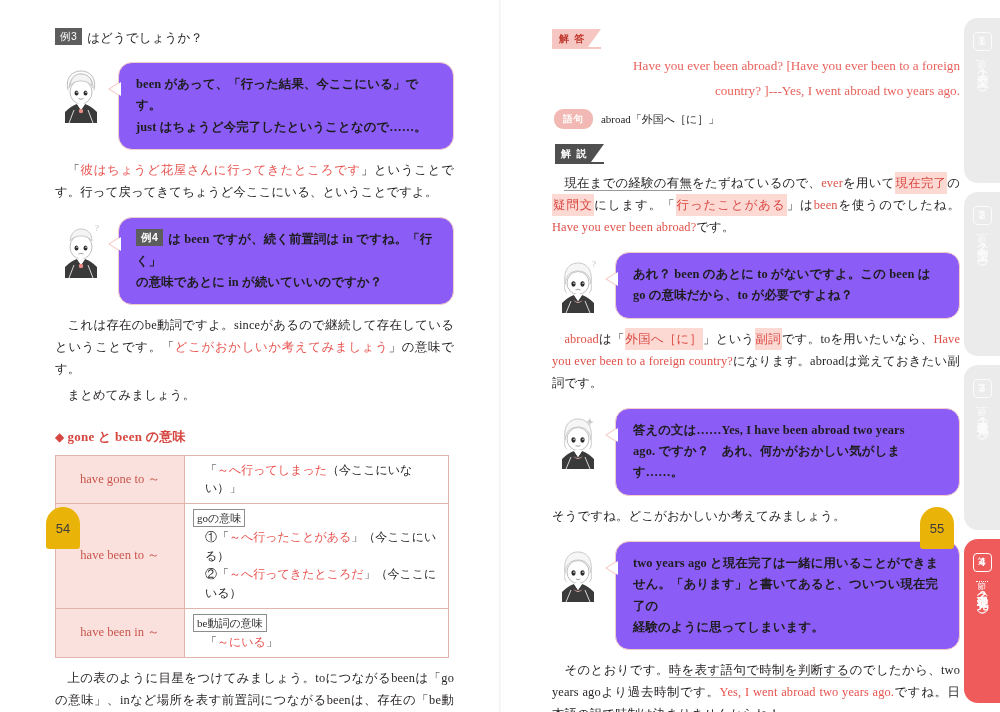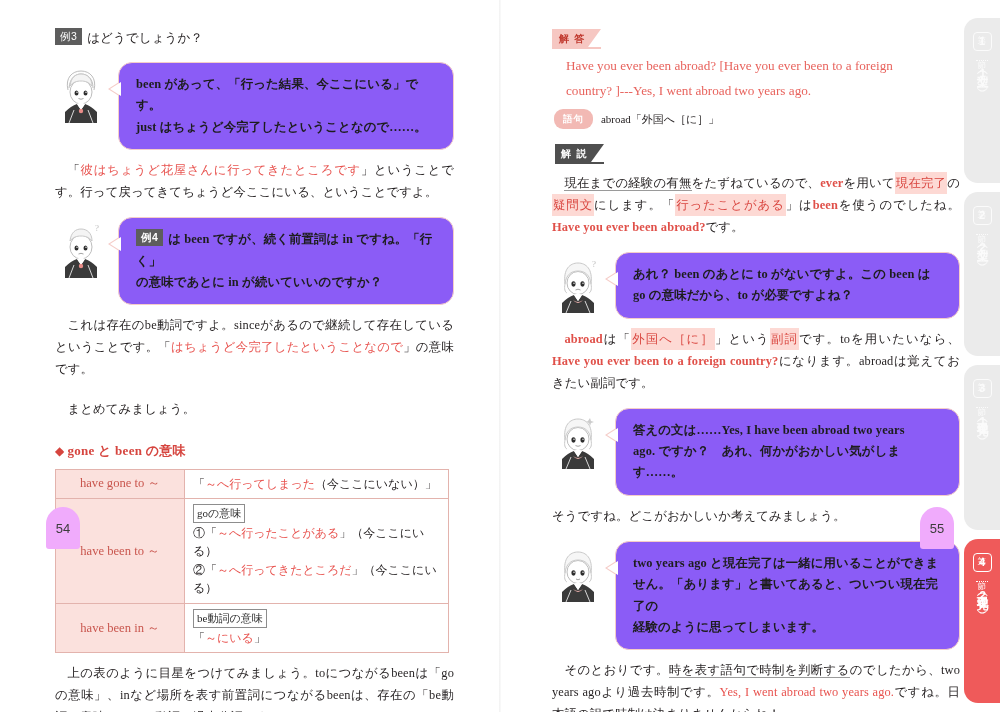--- a/index.html
+++ b/index.html
@@ -15,21 +15,21 @@
   .page{position:relative;width:500px;height:563px;box-sizing:border-box;}
   .page-left{padding:28px 46px 0 55px;}
   .page-right{padding:28px 40px 0 52px;}
   .gutter{position:absolute;left:499px;top:0;width:2px;height:712px;
     background:linear-gradient(to right,rgba(0,0,0,0.055),rgba(0,0,0,0.02));}
 
   
   .para{font-size:12.4px;line-height:1.78;text-align:justify;margin:9px 0 0 0;letter-spacing:.01em;}
   .para.indent{text-indent:1em;}
   .red{color:#e8534f;}
-  .redb{color:#e05049;font-weight:bold;margin-top:20px;}
+  .redb{color:#e05049;font-weight:normal;margin-top:20px;}
   .mark{background:#fdd9d4;color:#d9453f;padding:4px 1px;}
   .uline{border-bottom:1px solid #9a9a9a;}
 
   
   .ex-badge{
     display:inline-block;background:#5d5d5d;color:#fff;
     font-size:10.5px;line-height:1;padding:3px 5px 3px 5px;
     font-family:"Liberation Sans","DejaVu Sans",sans-serif;
     vertical-align:2px;margin-right:5px;letter-spacing:.04em;
   }
@@ -79,20 +79,21 @@
   }
   .boxlabel{
     display:inline-block;border:1px solid #8d8d8d;
     font-size:11px;padding:0px 3px;line-height:1.5;
     color:#2b2b2b;margin-bottom:1px;
   }
 
   .answer-line{
     color:#e8635d;font-size:13.2px;line-height:1.72;
     margin:2px 0 0 14px;
+    text-align:right;
   }
   .goku-line{font-size:11px;margin:7px 0 8px 2px;line-height:1.5;}
 
   
   .bubble-row{display:flex;align-items:flex-start;margin:14px 0 0 0;}
   .avatar{width:52px;height:58px;flex:0 0 52px;margin-top:4px;}
   .avatar svg{display:block;width:52px;height:58px;}
   .bubble{
     position:relative;flex:1;
     border:1.4px solid #f5cdc8;border-radius:14px;
@@ -123,27 +124,27 @@
   table.gb td{
     border:1px solid #e3b3ad;
     vertical-align:middle;
     padding:5px 8px;
   }
   table.gb td.k{
     background:#fbe1dd;color:#c9564e;
     width:112px;font-size:12.6px;text-align:center;white-space:nowrap;
   }
   table.gb td.v{background:#ffffff;font-size:12px;line-height:1.55;}
-  table.gb td.v .l{display:block;}
+  table.gb td.v .l{display:block;margin-left:12px;}
 
   
   .pagenum{
     position:absolute;bottom:14px;
     width:34px;height:42px;
-    background:#f0abfc;
+    background:#eab308;
     border-radius:17px 17px 3px 3px;
     display:flex;align-items:center;justify-content:center;
     font-size:13px;color:#3c3c3c;
     font-family:"Liberation Sans","DejaVu Sans",sans-serif;
   }
   .pagenum.l{left:46px;}
   .pagenum.r{right:46px;}
 
   
   .tabs{
@@ -244,22 +245,22 @@
           <circle cx="26" cy="45" r="2.2" fill="#e98c88"></circle>
           <path d="M19 44 L14 57 M33 44 L38 57" stroke="#ffffff" stroke-width="0.8"></path>
         </svg>
       </div>
       <div class="bubble">
         <div><span class="ex-badge">例4</span><span>は been ですが、続く前置詞は in ですね。「行く」</span></div>
         <div>の意味であとに in が続いていいのですか？</div>
       </div>
     </div>
 
-    <p class="para indent"><span>これは存在のbe動詞ですよ。sinceがあるので継続して存在しているということです。「</span><span class="red">はちょうど今完了したということなので</span><span>」の意味です。</span></p>
-    <p class="para indent" style="margin-top:17px">まとめてみましょう。</p>
+    <p class="para indent"><span>これは存在のbe動詞ですよ。sinceがあるので継続して存在しているということです。「</span><span class="red">どこがおかしいか考えてみましょう</span><span>」の意味です。</span></p>
+    <p class="para indent" style="margin-top:3px">まとめてみましょう。</p>
 
     <h2 class="diamond-head">
       <span class="dia">◆</span><span>gone と been の意味</span>
     </h2>
 
     <table class="gb">
       <tbody>
         <tr>
           <td class="k">have gone to ～</td>
           <td class="v">

